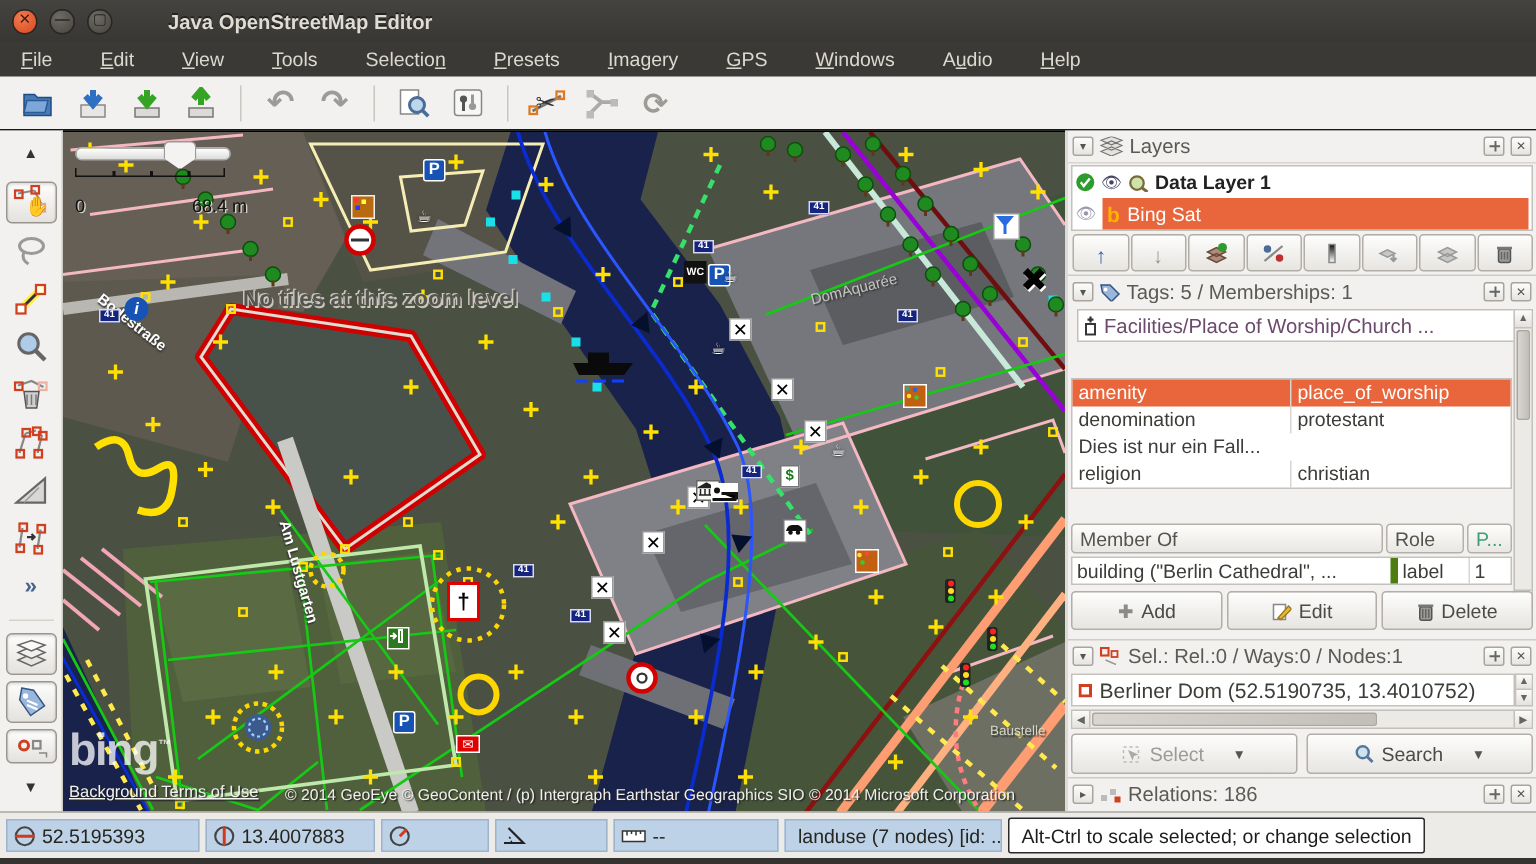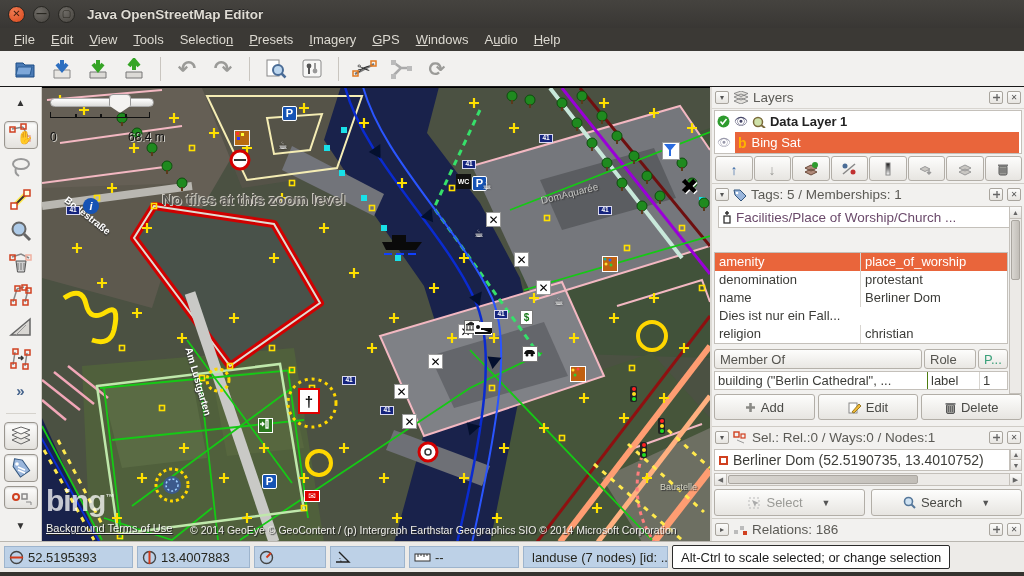--- a/index.html
+++ b/index.html
@@ -10,26 +10,26 @@
   
   #titlebar { position:absolute; left:0; top:0; width:1024px; height:28px;
     background:linear-gradient(#45433f,#393734); display:flex; align-items:center; }
   .winbtn { width:17px; height:17px; border-radius:50%; margin-left:8px; position:relative;
     border:1px solid #272622; }
   .winbtn.close { background:radial-gradient(circle at 35% 30%,#f07b52,#d9481c); }
   .winbtn.min,.winbtn.max { background:radial-gradient(circle at 35% 30%,#6e6b66,#47443f); }
   .winbtn span { position:absolute; inset:0; display:flex; align-items:center; justify-content:center;
     font-size:10px; color:#3f1c0d; font-weight:bold; line-height:1; }
   .winbtn.min span,.winbtn.max span{ color:#28261f; }
-  #title-text { color:#dfdcd4; font-weight:bold; font-size:13.5px; margin-left:12px;
+  #title-text { color:#dfdcd4; font-weight:bold; font-size:13.5px; margin-left:37px;
     text-shadow:0 -1px 0 #222; }
 
   
   #menubar { position:absolute; left:0; top:28px; width:1024px; height:23px; display:flex;
-    align-items:center; padding-left:6px; background:#3b3935; }
+    align-items:center; padding-left:6px; background:#3b3935;gap:16px; }
   .menu-item { color:#dcd9d1; font-size:13px; padding:3px 8px; cursor:default; }
   .menu-item u { text-decoration:underline; }
 
   
   #toolbar { position:absolute; left:0; top:51px; width:1024px; height:36px;
     background:#f2f1ef; border-bottom:1px solid #191919; display:flex; align-items:center; padding-left:8px; }
   .tbtn { width:34px; height:30px; display:flex; align-items:center; justify-content:center; margin:0 1px; }
   .tsep { width:1px; height:24px; background:#c9c5bf; margin:0 8px; }
   .glyph { font-family:"DejaVu Sans",sans-serif; }
 
@@ -823,40 +823,36 @@
     <div id="tag-rows" class="white-list" style="position:absolute;left:2px;top:165px;width:294px;">
         <div class="tag-row orange">
           <span class="tag-key">amenity</span>
           <span class="tag-val">place_of_worship</span>
         </div>
         <div class="tag-row">
           <span class="tag-key">denomination</span>
           <span class="tag-val">protestant</span>
         </div>
         <div class="tag-row">
-          <span class="tag-key">name</span>
-          <span class="tag-val">Berliner Dom</span>
-        </div>
-        <div class="tag-row">
           <span class="tag-val">Dies ist nur ein Fall...</span>
         </div>
         <div class="tag-row">
           <span class="tag-key">religion</span>
           <span class="tag-val">christian</span>
         </div>
       </div>
 
     <div style="position:absolute;left:2px;top:262px;width:294px;display:flex;gap:2px;">
       <div class="col-hdr" style="flex:1;">Member Of</div>
       <div class="col-hdr" style="width:52px;">Role</div>
       <div class="col-hdr" style="width:30px;color:#3aa07a;">P...</div>
     </div>
     <div class="white-list" style="position:absolute;left:2px;top:284px;width:294px;height:19px;display:flex;font-size:13px;line-height:17px;">
       <span style="flex:1;padding-left:3px;white-space:nowrap;overflow:hidden;">building ("Berlin Cathedral", ...</span>
-      <span style="width:52px;border-left:1px solid #4d7c0f;padding-left:3px;">label</span>
+      <span style="width:52px;border-left:5px solid #4d7c0f;padding-left:3px;">label</span>
       <span style="width:28px;border-left:1px solid #d8d5d0;padding-left:3px;">1</span>
     </div>
     <div style="position:absolute;left:2px;top:307px;width:308px;height:26px;display:flex;gap:3px;">
       <div class="btn3d" style="flex:1;">
         <svg width="11" height="11">
             <path d="M5.5,1 v9 M1,5.5 h9" stroke="#8a8a86" stroke-width="2.6"></path>
           </svg>
         <span>Add</span>
         </div>
       <div class="btn3d" style="flex:1;">

